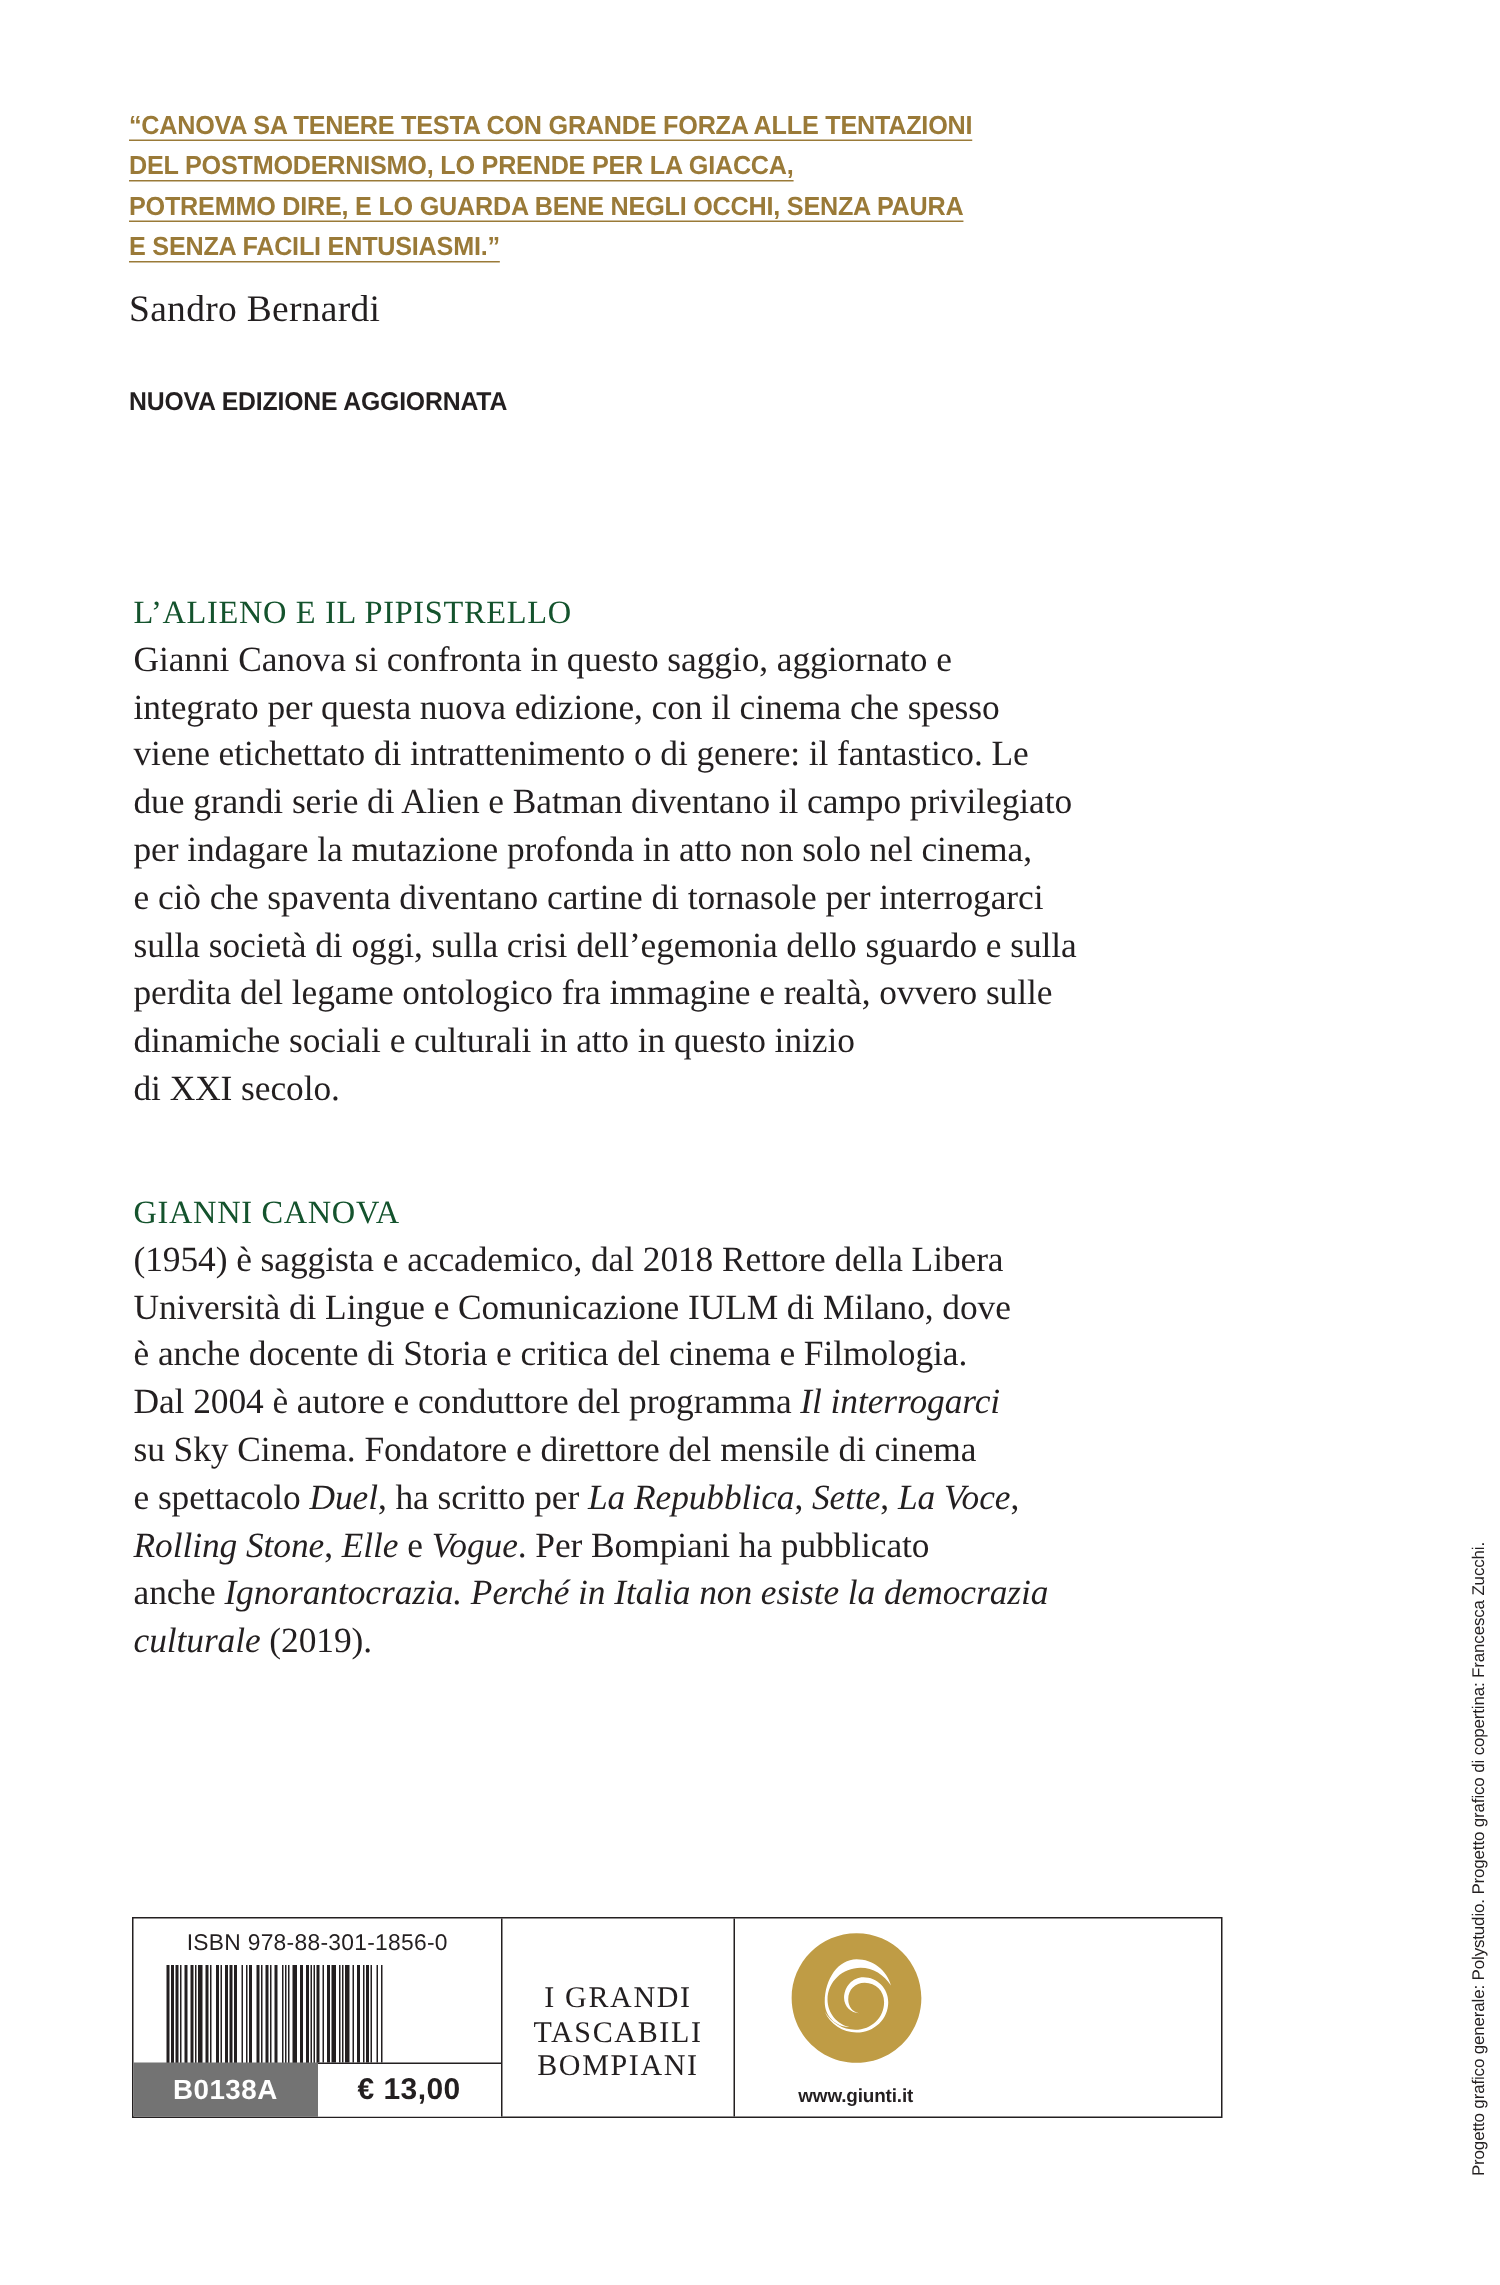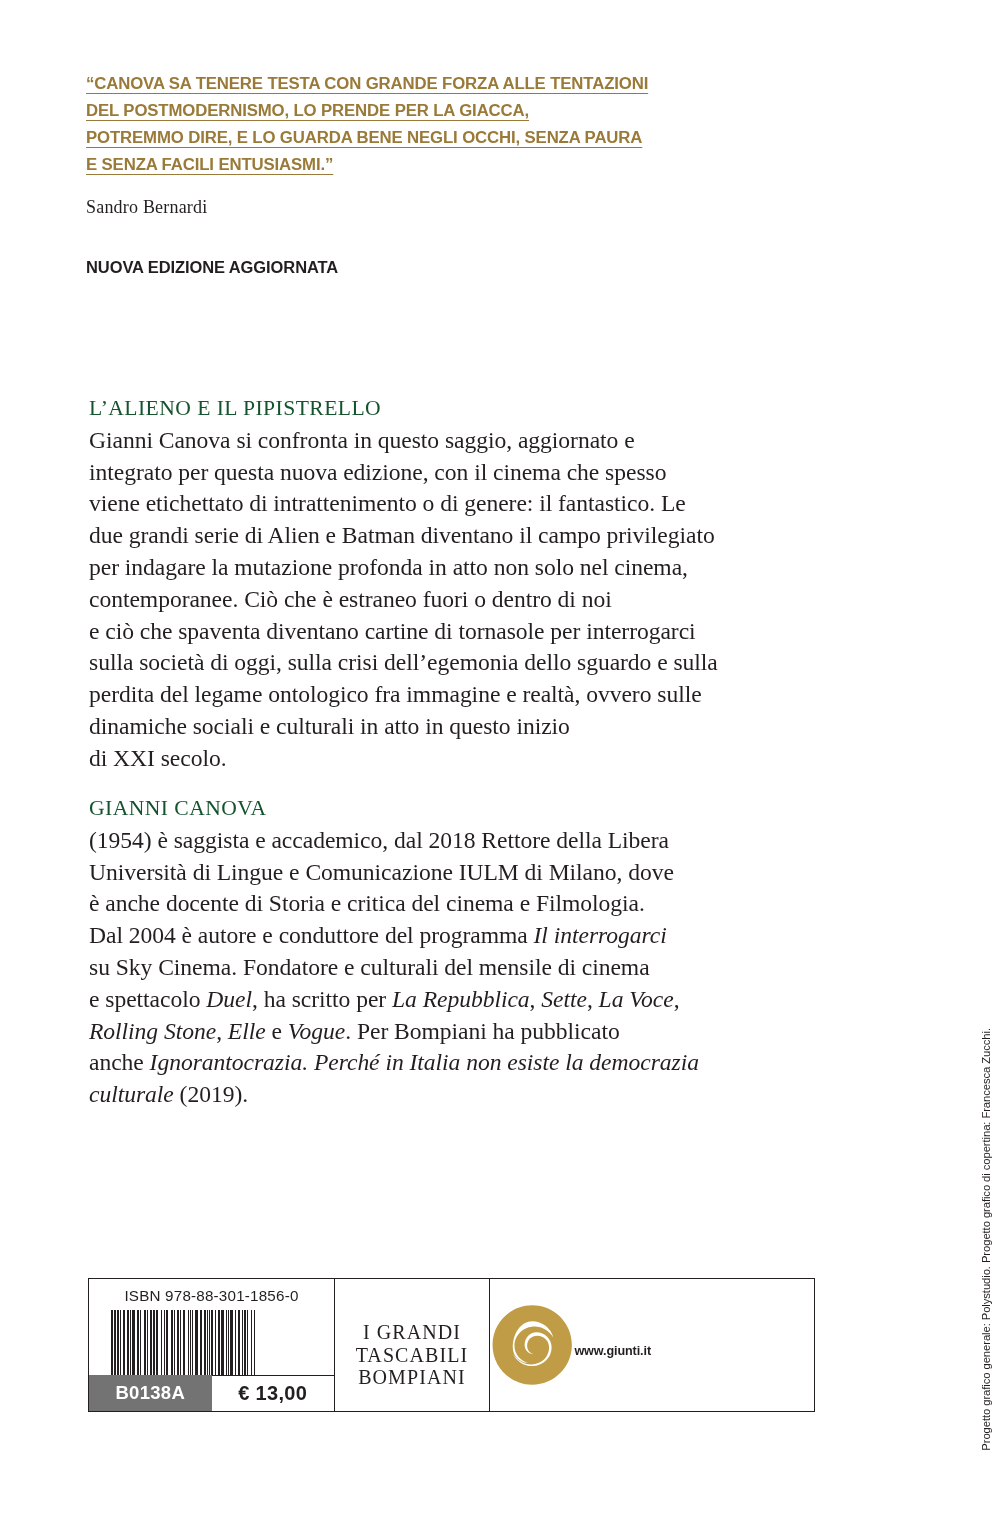--- a/index.html
+++ b/index.html
@@ -44,21 +44,21 @@
     display: block;
     transform: scaleX(0.965);
     transform-origin: left center;
   }
 
   #quote-attribution {
     position: absolute;
     left: 86px;
     top: 194px;
     font-family: "Liberation Serif", serif;
-    font-size: 18px;
+    font-size: 25px;
     line-height: 26px;
     color: #231f20;
     letter-spacing: 0.2px;
   }
 
   
   #edition-note {
     position: absolute;
     left: 86px;
     top: 257px;
@@ -134,21 +134,21 @@
     display: flex;
   }
   .bar-cell {
     box-sizing: border-box;
     position: relative;
     height: 100%;
   }
   .cell-isbn   { width: 246px; border-right: 1.4px solid #231f20; }
   .cell-series { width: 155px; border-right: 1.4px solid #231f20; display:flex; align-items:center; justify-content:center;}
   .cell-logo   { width: 163px; border-right: 1.4px solid #231f20; display:flex; flex-direction:column; align-items:center; justify-content:center;}
-  .cell-logo-last { width: 161px; display:flex; flex-direction:row; align-items:center; justify-content:center;}
+  .cell-logo-last { width: 161px; display:flex; flex-direction:column; align-items:center; justify-content:center;}
 
   
   #isbn-text {
     position: absolute;
     left: 0; right: 0;
     top: 8px;
     text-align: center;
     font-family: "Liberation Sans", sans-serif;
     font-size: 15.2px;
     letter-spacing: 0.2px;
@@ -246,35 +246,34 @@
 
   <div id="edition-note">NUOVA EDIZIONE AGGIORNATA</div>
 
   <div id="blurb-block">
     <p class="blurb-heading">L’ALIENO E IL PIPISTRELLO</p>
     <p class="blurb-line">Gianni Canova si confronta in questo saggio, aggiornato e</p>
     <p class="blurb-line">integrato per questa nuova edizione, con il cinema che spesso</p>
     <p class="blurb-line">viene etichettato di intrattenimento o di genere: il fantastico. Le</p>
     <p class="blurb-line">due grandi serie di Alien e Batman diventano il campo privilegiato</p>
     <p class="blurb-line">per indagare la mutazione profonda in atto non solo nel cinema,</p>
-    <p class="blurb-line">contemporanee. Ciò che è estraneo fuori o dentro di noi</p>
     <p class="blurb-line">e ciò che spaventa diventano cartine di tornasole per interrogarci</p>
     <p class="blurb-line">sulla società di oggi, sulla crisi dell’egemonia dello sguardo e sulla</p>
     <p class="blurb-line">perdita del legame ontologico fra immagine e realtà, ovvero sulle</p>
     <p class="blurb-line">dinamiche sociali e culturali in atto in questo inizio</p>
     <p class="blurb-line">di XXI secolo.</p>
   </div>
 
   <div id="bio-block">
     <p class="blurb-heading">GIANNI CANOVA</p>
     <p class="blurb-line">(1954) è saggista e accademico, dal 2018 Rettore della Libera</p>
     <p class="blurb-line">Università di Lingue e Comunicazione IULM di Milano, dove</p>
     <p class="blurb-line">è anche docente di Storia e critica del cinema e Filmologia.</p>
     <p class="blurb-line">Dal 2004 è autore e conduttore del programma <i>Il interrogarci</i></p>
-    <p class="blurb-line">su Sky Cinema. Fondatore e culturali del mensile di cinema</p>
+    <p class="blurb-line">su Sky Cinema. Fondatore e direttore del mensile di cinema</p>
     <p class="blurb-line">e spettacolo <i>Duel</i>, ha scritto per <i>La Repubblica</i>, <i>Sette</i>, <i>La Voce</i>,</p>
     <p class="blurb-line"><i>Rolling Stone</i>, <i>Elle</i> e <i>Vogue</i>. Per Bompiani ha pubblicato</p>
     <p class="blurb-line">anche <i>Ignorantocrazia. Perché in Italia non esiste la democrazia</i></p>
     <p class="blurb-line"><i>culturale</i> (2019).</p>
   </div>
 
   <div id="credits-vertical">Progetto grafico generale: Polystudio.  Progetto grafico di copertina: Francesca Zucchi.</div>
 
   <div id="bottom-bar">
 

